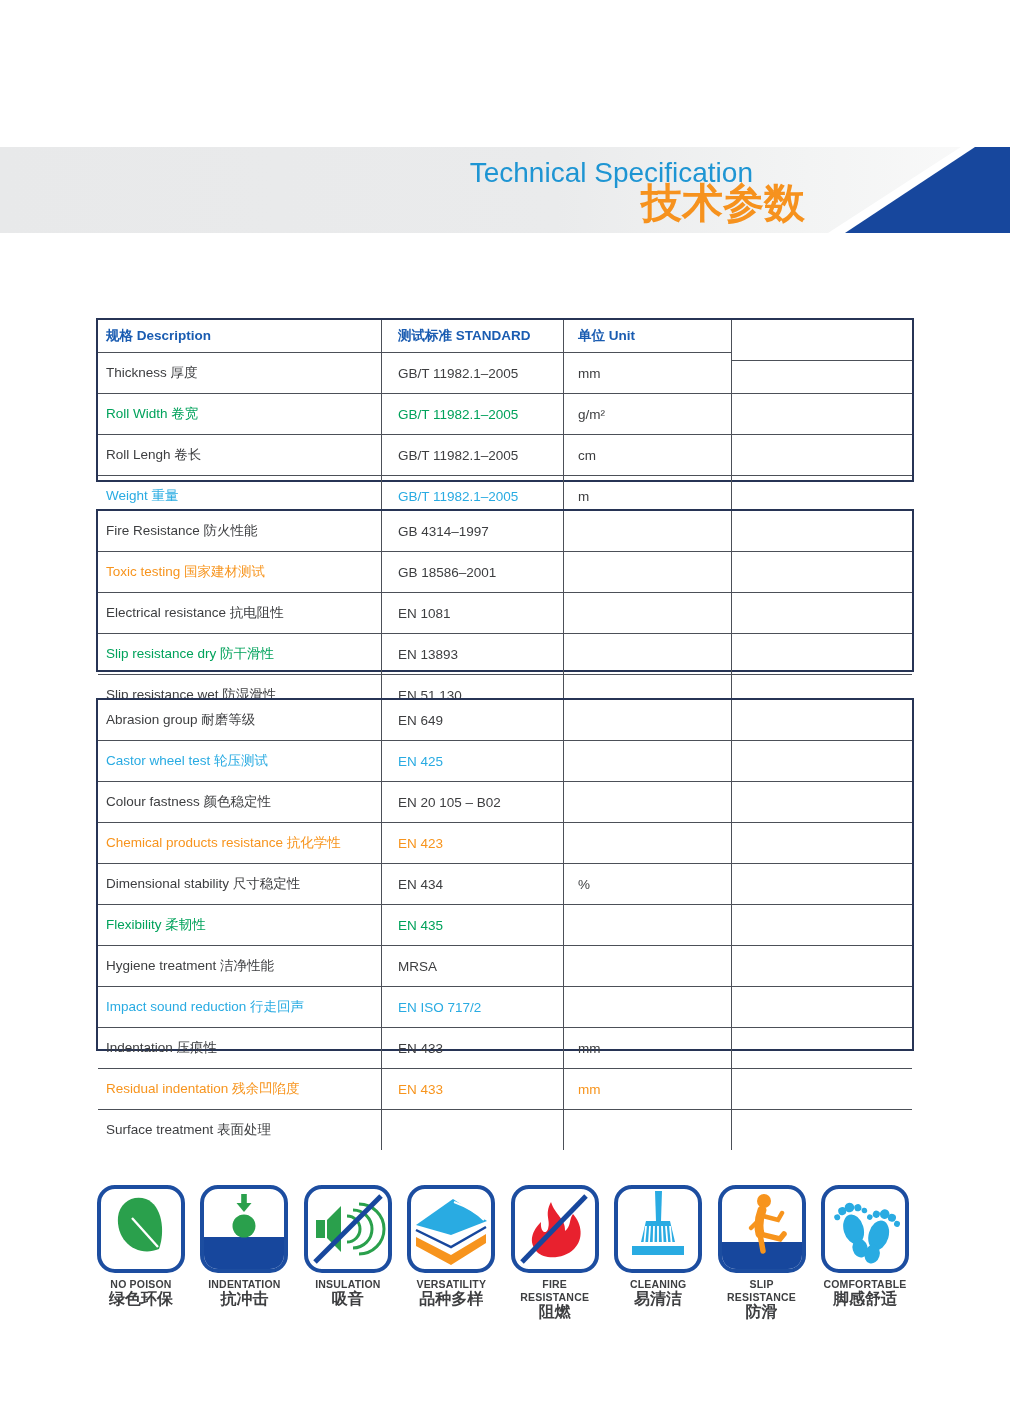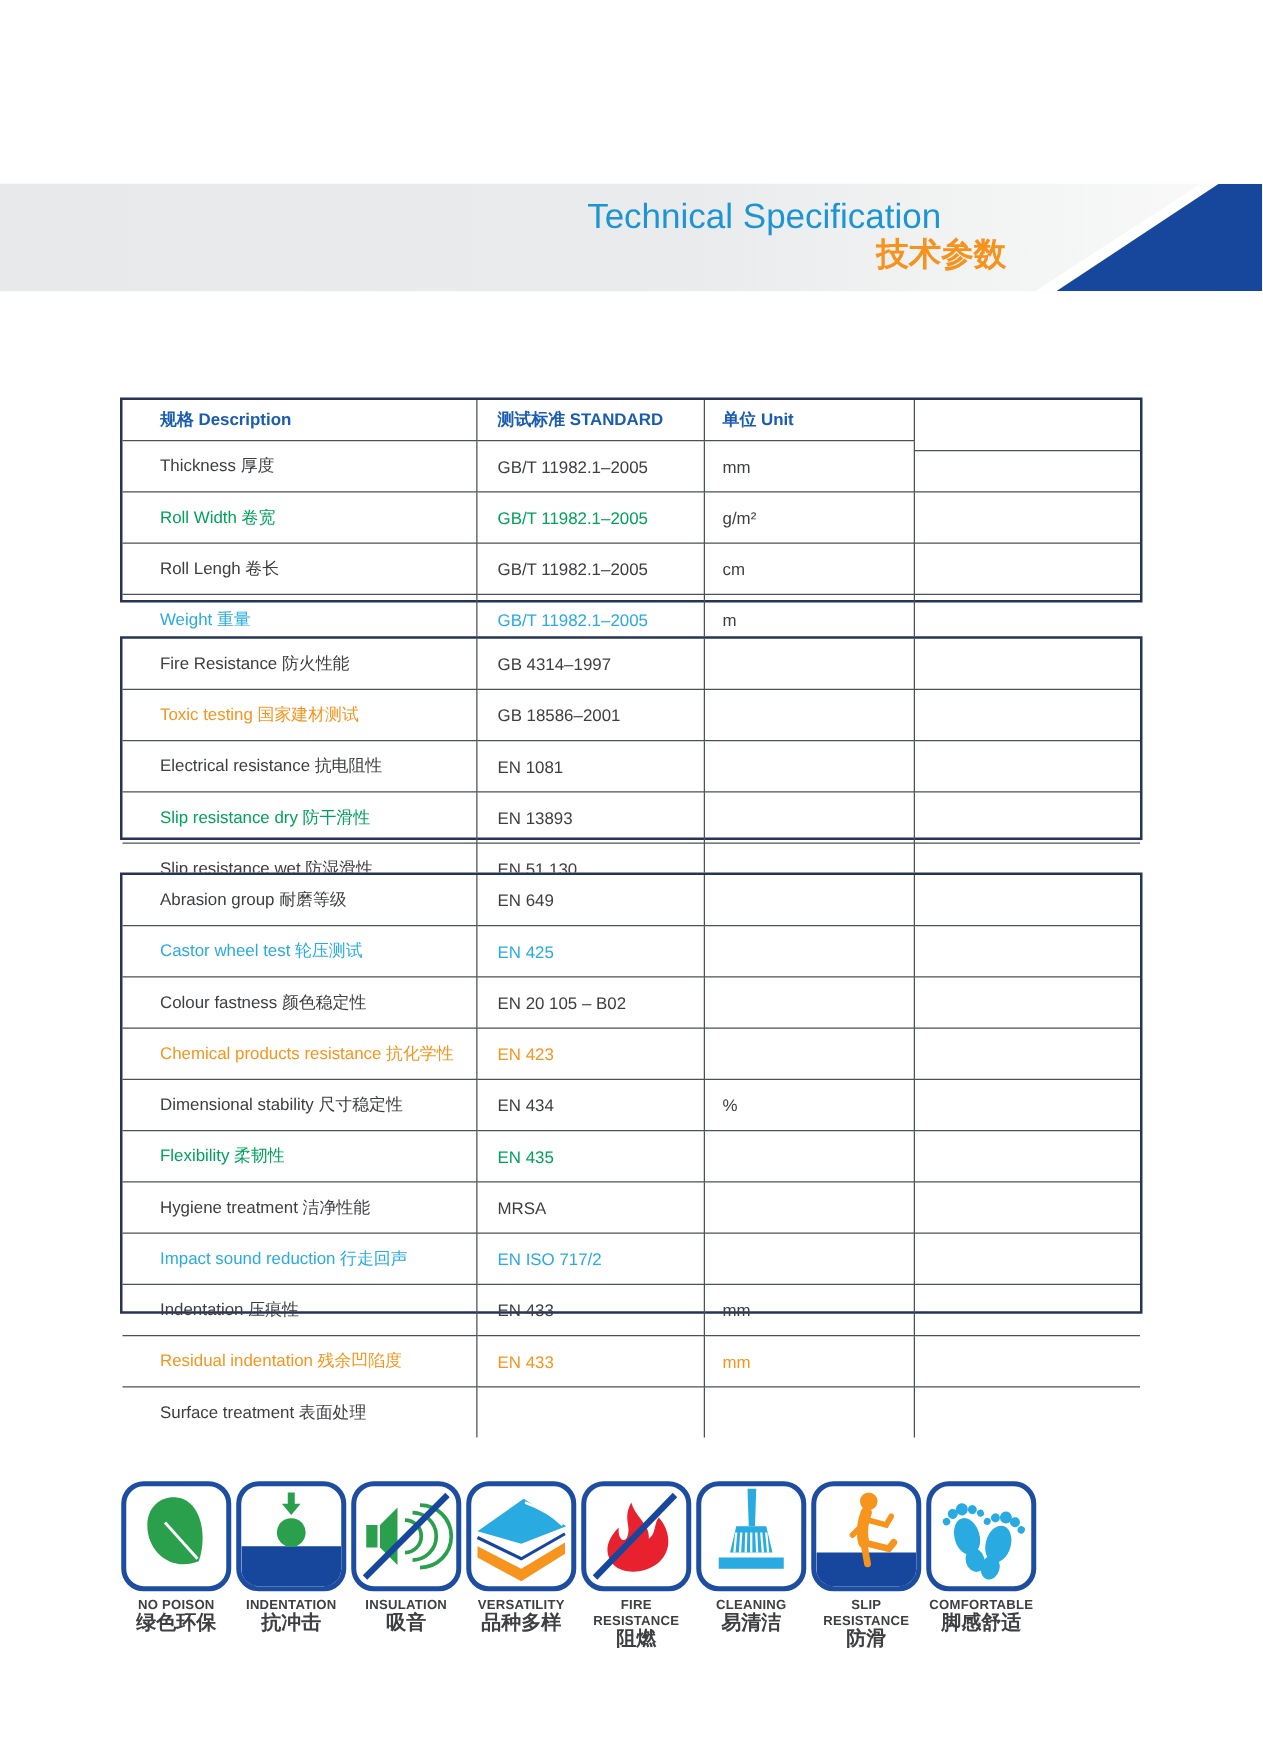--- a/index.html
+++ b/index.html
@@ -7,42 +7,42 @@
         font-family:"Liberation Sans",sans-serif;}
 
   
   .band{position:absolute;left:0;top:147px;width:1010px;height:86px;
         background:linear-gradient(90deg,#e8e9ea 0%,#eaebec 55%,#f3f4f4 80%,#fafafa 100%);}
   .band-white{position:absolute;top:0;right:0;width:182px;height:100%;background:#ffffff;
         clip-path:polygon(73% 0,100% 0,100% 100%,0 100%);}
   .band-blue{position:absolute;top:0;right:0;width:165px;height:100%;background:#17479d;
         clip-path:polygon(78.8% 0,100% 0,100% 100%,0 100%);}
   .title-en{position:absolute;top:158px;right:257px;font-size:28px;line-height:29px;color:#1e95d3;}
-  .title-zh{position:absolute;top:187px;right:205px;font-size:26px;line-height:33px;font-weight:bold;color:#f6921e;}
+  .title-zh{position:absolute;top:187px;right:205px;font-size:41px;line-height:33px;font-weight:bold;color:#f6921e;}
 
   
   .spec-table{position:absolute;left:96px;width:814px;display:grid;
         grid-template-columns:284px 182px 168px 180px;
         border:2px solid #273455;background:#fff;}
   #table1{top:318px;height:160px;grid-template-rows:33px repeat(4,1fr);}
   #table2{top:509px;height:159px;grid-template-rows:repeat(5,1fr);}
   #table3{top:698px;height:349px;grid-template-rows:repeat(11,1fr);}
   .spec-table>div{display:flex;align-items:center;box-sizing:border-box;white-space:nowrap;
         border-right:1px solid #4c5058;border-bottom:1px solid #4c5058;
         font-size:13.5px;color:#3d3e40;overflow:hidden;}
   .spec-table>div:nth-child(4n){border-right:none;}
   .spec-table>div:nth-last-child(-n+4){border-bottom:none;}
   .th{color:#1a5cb1 !important;font-weight:bold;}
-  .c0{padding-left:30px;}
+  .c0{padding-left:8px;}
   .c1{padding-left:16px;}
   .c2{padding-left:14px;}
   .c3{padding-left:18px;margin-top:40px;}
 
   
-  .icons{position:absolute;left:95px;top:1185px;width:816px;display:flex;}
+  .icons{position:absolute;left:95px;top:1185px;width:816px;display:flex;justify-content:space-between;}
   .icon-item{width:92px;text-align:center;}
   .icon-box{width:88px;height:88px;margin:0 auto;border:4px solid #1c4da0;border-radius:18px;
         background:#fff;overflow:hidden;box-sizing:border-box;}
   .icon-box svg{display:block;width:80px;height:80px;}
   .icon-en{margin-top:5px;font-size:10.5px;font-weight:bold;color:#3e3f41;letter-spacing:.2px;line-height:13px;}
   .icon-zh{font-size:16px;font-weight:bold;color:#3e3f41;line-height:14px;margin-top:1px;}
 </style>
 </head>
 <body>
 

